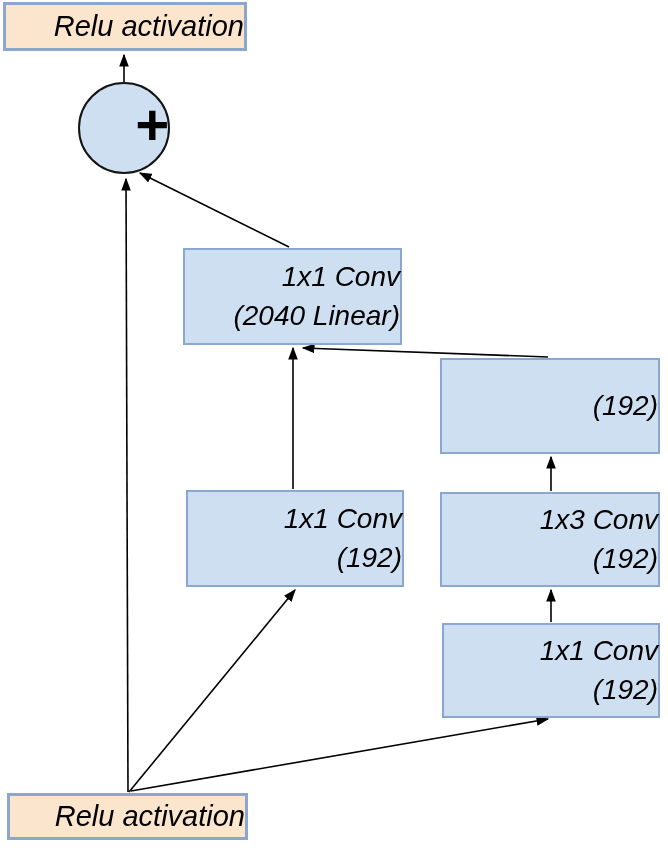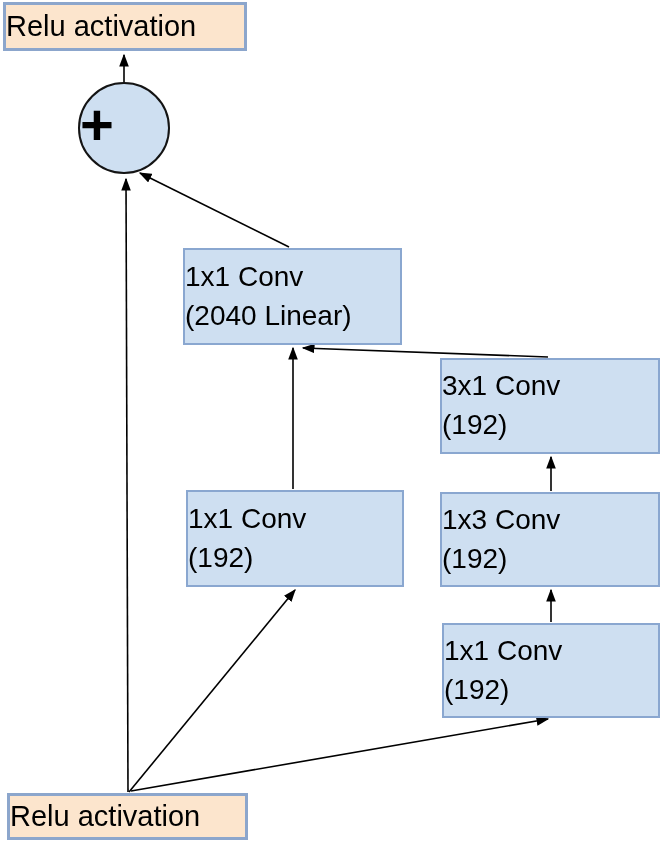--- a/index.html
+++ b/index.html
@@ -33,25 +33,26 @@
   }
   .edges line{
     stroke:var(--arrow);
     stroke-width:1.6;
   }
   .arrowhead{ fill:var(--arrow); }
   .node{
     position:absolute;
     display:flex;
     flex-direction:column;
-    align-items:flex-start;
+    align-items:flex-end;
     justify-content:center;
     text-align:center;
     z-index:1;
     box-sizing:border-box;
+    font-style:italic;
   }
   .relu-box{
     background:var(--peach-fill);
     border:3px solid var(--peach-border);
     font-size:29px;
     line-height:1.1;
   }
   .relu-top{ left:3px; top:2px; width:244px; height:49px; }
   .relu-bottom{ left:7px; top:793px; width:241px; height:47px; }
   .conv-box{
@@ -107,21 +108,20 @@
   <div class="node sum-circle">
     <span class="plus">+</span>
   </div>
 
   <div class="node conv-box conv-linear">
     <span>1x1 Conv</span>
     <span>(2040 Linear)</span>
   </div>
 
   <div class="node conv-box conv-3x1">
-    <span>3x1 Conv</span>
     <span>(192)</span>
   </div>
 
   <div class="node conv-box conv-1x1-left">
     <span>1x1 Conv</span>
     <span>(192)</span>
   </div>
 
   <div class="node conv-box conv-1x3">
     <span>1x3 Conv</span>

